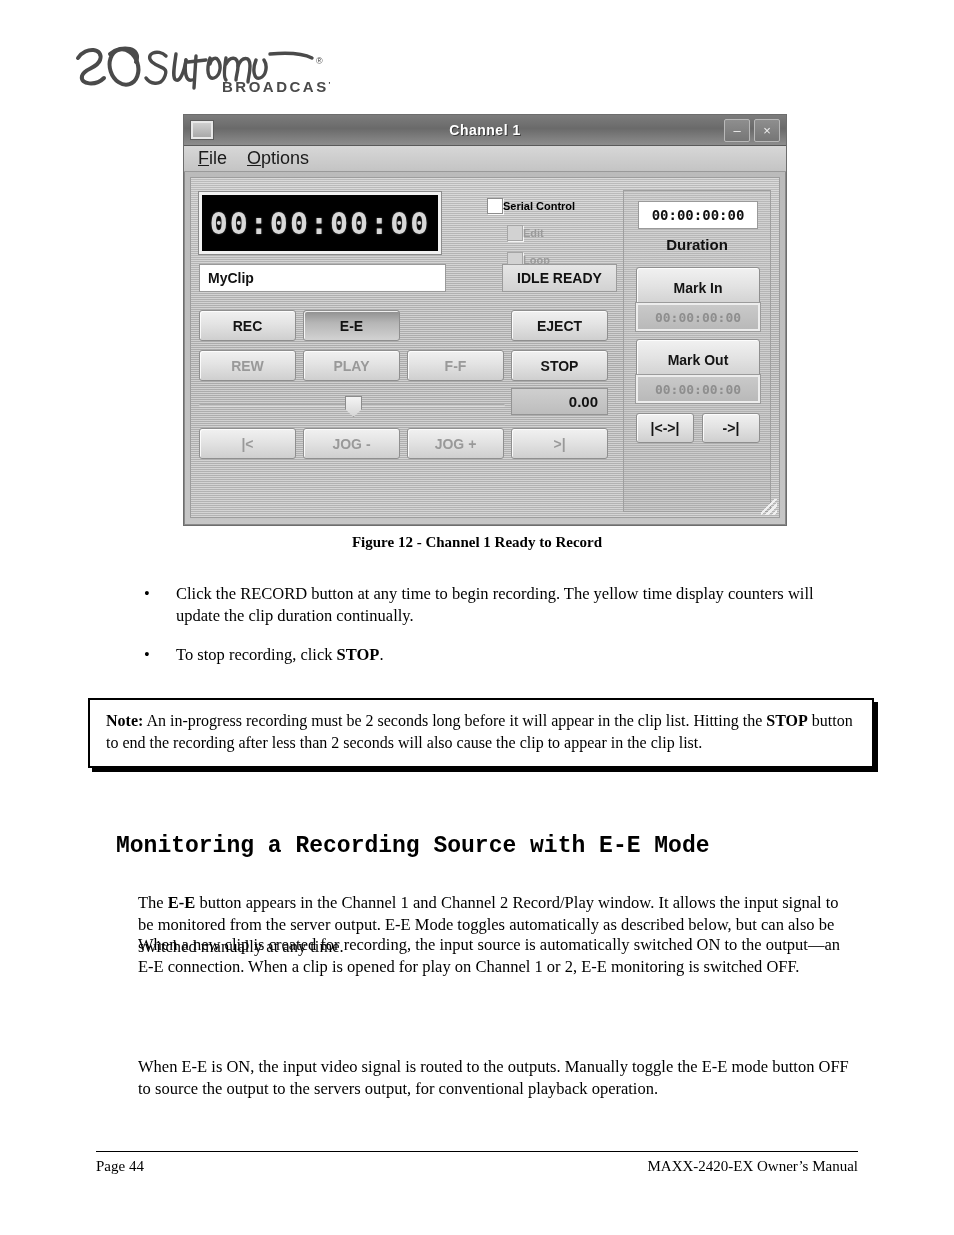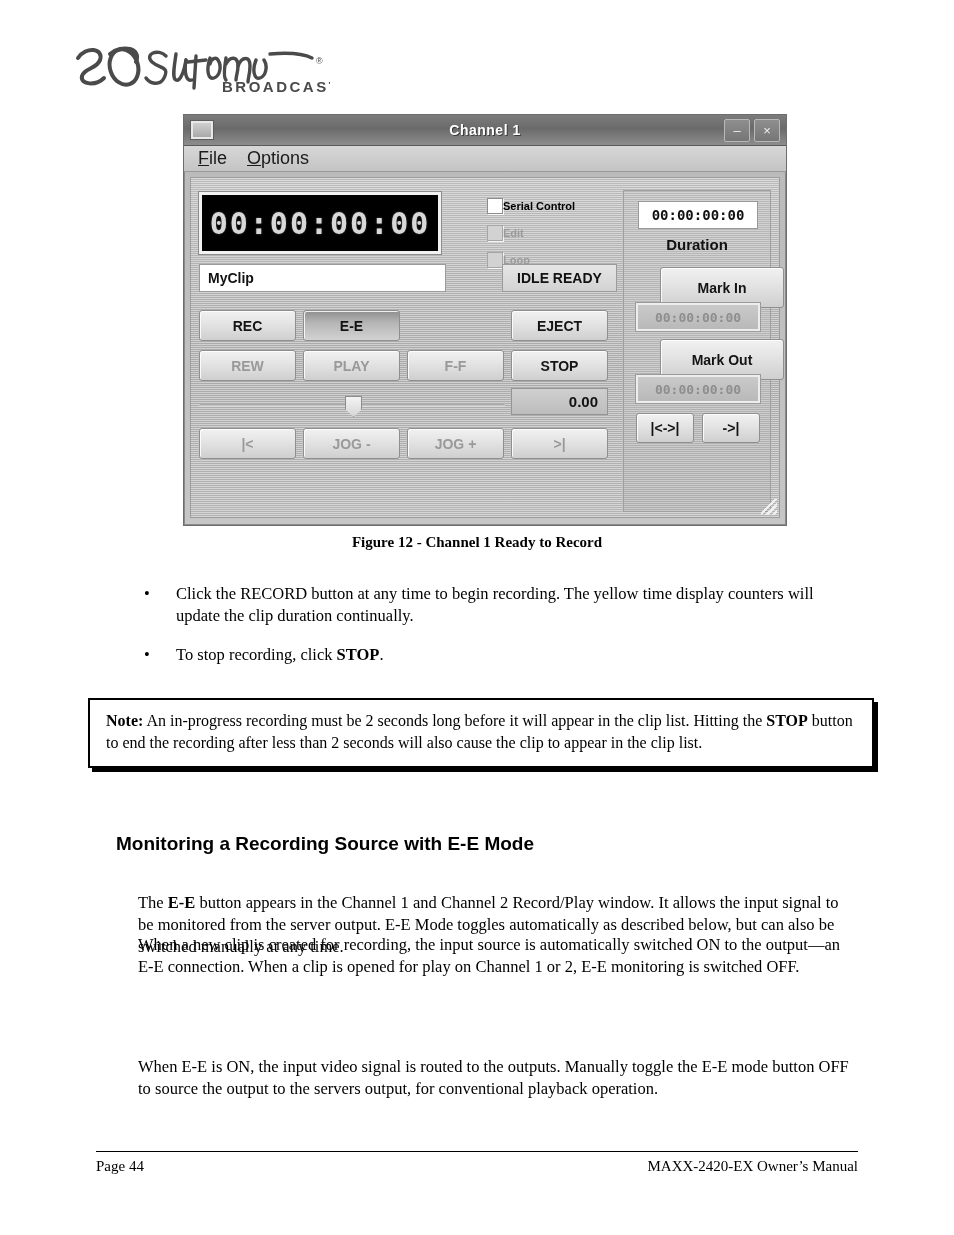--- a/index.html
+++ b/index.html
@@ -82,21 +82,21 @@
     font-family:"Liberation Sans",sans-serif;font-weight:bold;font-size:14px;color:#111;
   }
 
   .chk-group{position:absolute;left:296px;top:14px;width:190px;}
   .chk{display:flex;align-items:center;height:27px;
     font-family:"Liberation Sans",sans-serif;font-weight:bold;font-size:11px;text-align:right;}
   .chk .box{
     width:14px;height:14px;background:#fff;border:1px solid #8d8d8d;
     box-shadow:1px 1px 0 rgba(255,255,255,.85);
   }
-  .chk.disabled{color:#9a9a9a;}
+  .chk.disabled{color:#9a9a9a;margin-left:20px;}
   .chk.disabled .box{background:#d2d2d2;border-color:#a6a6a6;}
 
   .status-field{
     position:absolute;left:311px;top:86px;width:115px;height:28px;
     background:linear-gradient(180deg,#e6e6e6,#d2d2d2);
     border:1px solid #9b9b9b;box-sizing:border-box;
     display:flex;align-items:center;justify-content:center;
     font-family:"Liberation Sans",sans-serif;font-weight:bold;font-size:14px;color:#111;
   }
 
@@ -149,21 +149,21 @@
     position:absolute;left:14px;top:10px;width:120px;height:28px;
     background:#fff;border:1px solid #9a9a9a;box-sizing:border-box;
     display:flex;align-items:center;justify-content:center;
     font-family:"DejaVu Sans Mono",monospace;font-weight:bold;font-size:14px;color:#111;
   }
   .dur-label{
     position:absolute;left:0;right:0;top:45px;text-align:center;
     font-family:"Liberation Sans",sans-serif;font-weight:bold;font-size:15px;color:#111;
   }
   .mark-btn{
-    position:absolute;left:12px;width:124px;height:41px;margin-left:24px;
+    position:absolute;left:12px;width:124px;height:41px;
   }
   .tc-field{
     position:absolute;left:12px;width:124px;height:28px;
     background:linear-gradient(180deg,#c9c9c9,#b9b9b9);
     border:2px solid #ededed;box-shadow:0 0 0 1px #9b9b9b;box-sizing:border-box;
     display:flex;align-items:center;justify-content:center;
     font-family:"DejaVu Sans Mono",monospace;font-weight:bold;font-size:13px;color:#8e8e8e;
   }
   .mi{top:76px;} .tci{top:112px;} .mo{top:148px;} .tco{top:184px;}
   .nav-btn{position:absolute;width:58px;height:30px;top:222px;
@@ -190,21 +190,21 @@
 
   .note-box{
     position:absolute;left:88px;top:698px;width:786px;
     border:2px solid #000;box-shadow:4px 4px 0 #000;
     padding:10px 16px 12px 16px;box-sizing:border-box;
     font-size:16px;line-height:1.38;background:#fff;
   }
 
   .section-head{
     position:absolute;left:116px;top:833px;
-    font-family:Liberation Sans, sans-serif;font-weight:bold;font-size:19px;
+    font-family:Liberation Mono, monospace;font-weight:bold;font-size:23px;
   }
   .para{position:absolute;left:138px;width:712px;font-size:16.5px;line-height:1.33;text-align:left;}
   .p1{top:864px;margin-top:28px;} .p2{top:934px;} .p3{top:1006px;} .p4{top:1056px;}
 
   .footer-rule{position:absolute;left:96px;right:96px;top:1151px;border-top:1.5px solid #000;}
   .footer{position:absolute;left:96px;right:96px;top:1158px;display:flex;
     justify-content:space-between;font-size:15px;}
   b.bld{font-weight:bold;}
 </style>
 </head>

